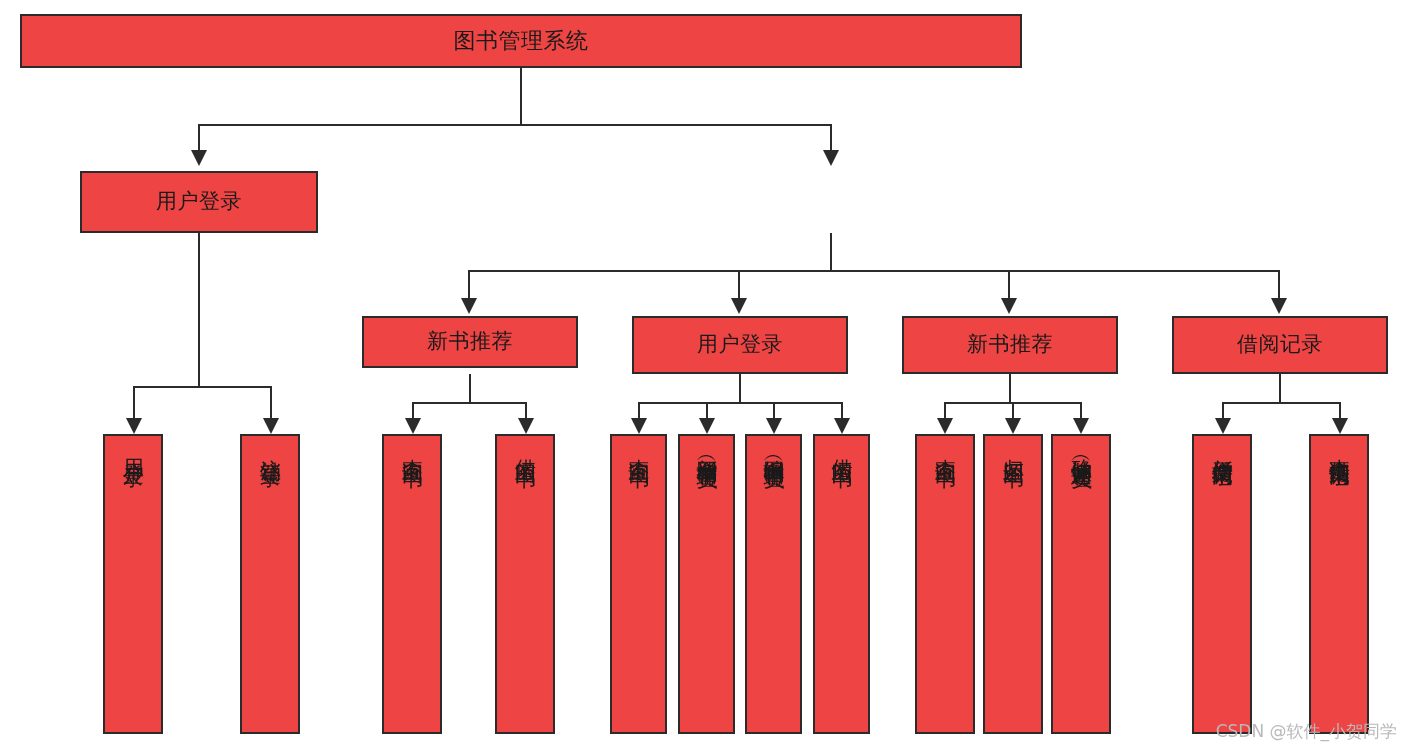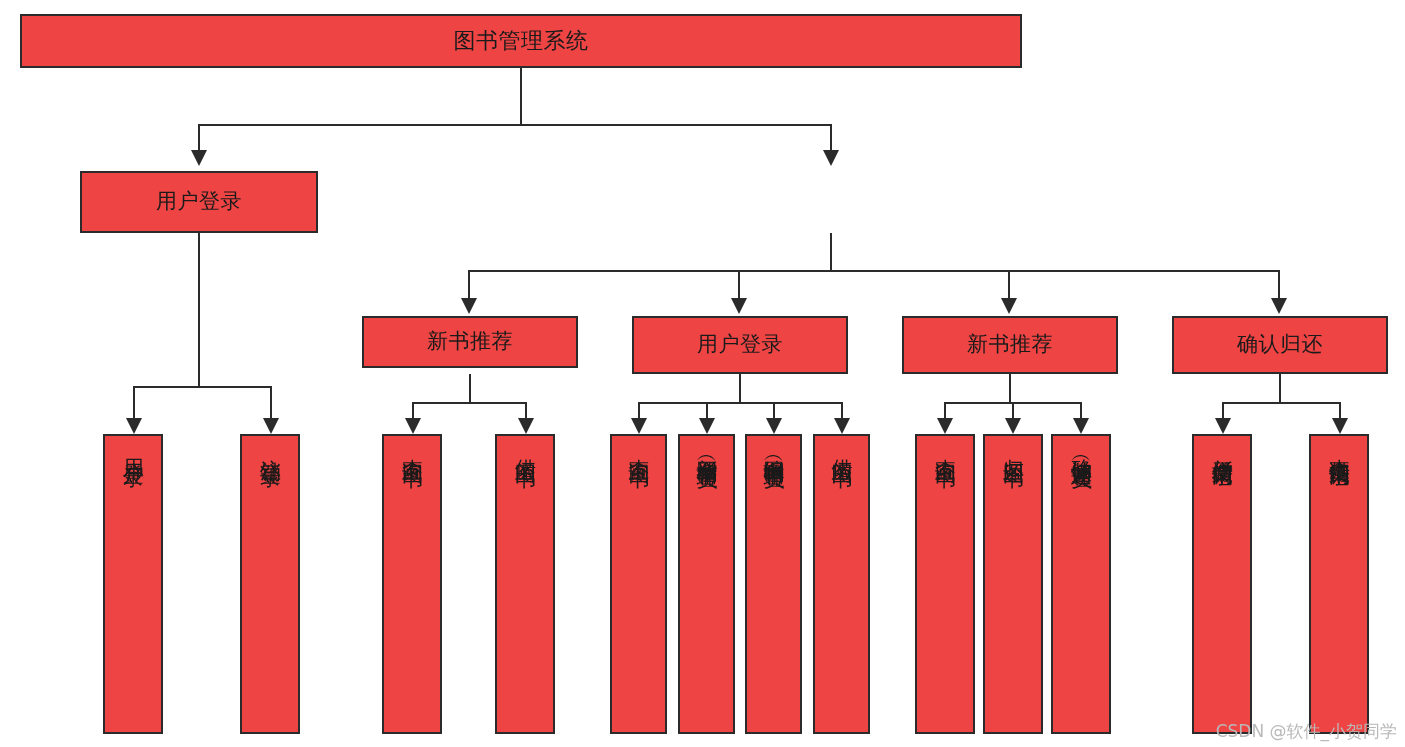--- a/index.html
+++ b/index.html
@@ -124,21 +124,21 @@
   <div class="node horiz" style="left:362px; top:316px; width:216px; height:52px;">
     <span class="label">新书推荐</span>
   </div>
   <div class="node horiz" style="left:632px; top:316px; width:216px; height:58px;">
     <span class="label">用户登录</span>
   </div>
   <div class="node horiz" style="left:902px; top:316px; width:216px; height:58px;">
     <span class="label">新书推荐</span>
   </div>
   <div class="node horiz" style="left:1172px; top:316px; width:216px; height:58px;">
-    <span class="label">确认归还</span>
+    <span class="label">借阅记录</span>
   </div>
 
   <div class="vline" style="left:469px; top:374px; height:28px;"></div>
   <div class="hline" style="left:412px; top:402px; width:115px;"></div>
   <div class="vline" style="left:412px; top:402px; height:16px;"></div>
   <div class="arrow" style="left:405px; top:418px;"></div>
   <div class="vline" style="left:525px; top:402px; height:16px;"></div>
   <div class="arrow" style="left:518px; top:418px;"></div>
 
   <div class="vline" style="left:739px; top:374px; height:28px;"></div>

